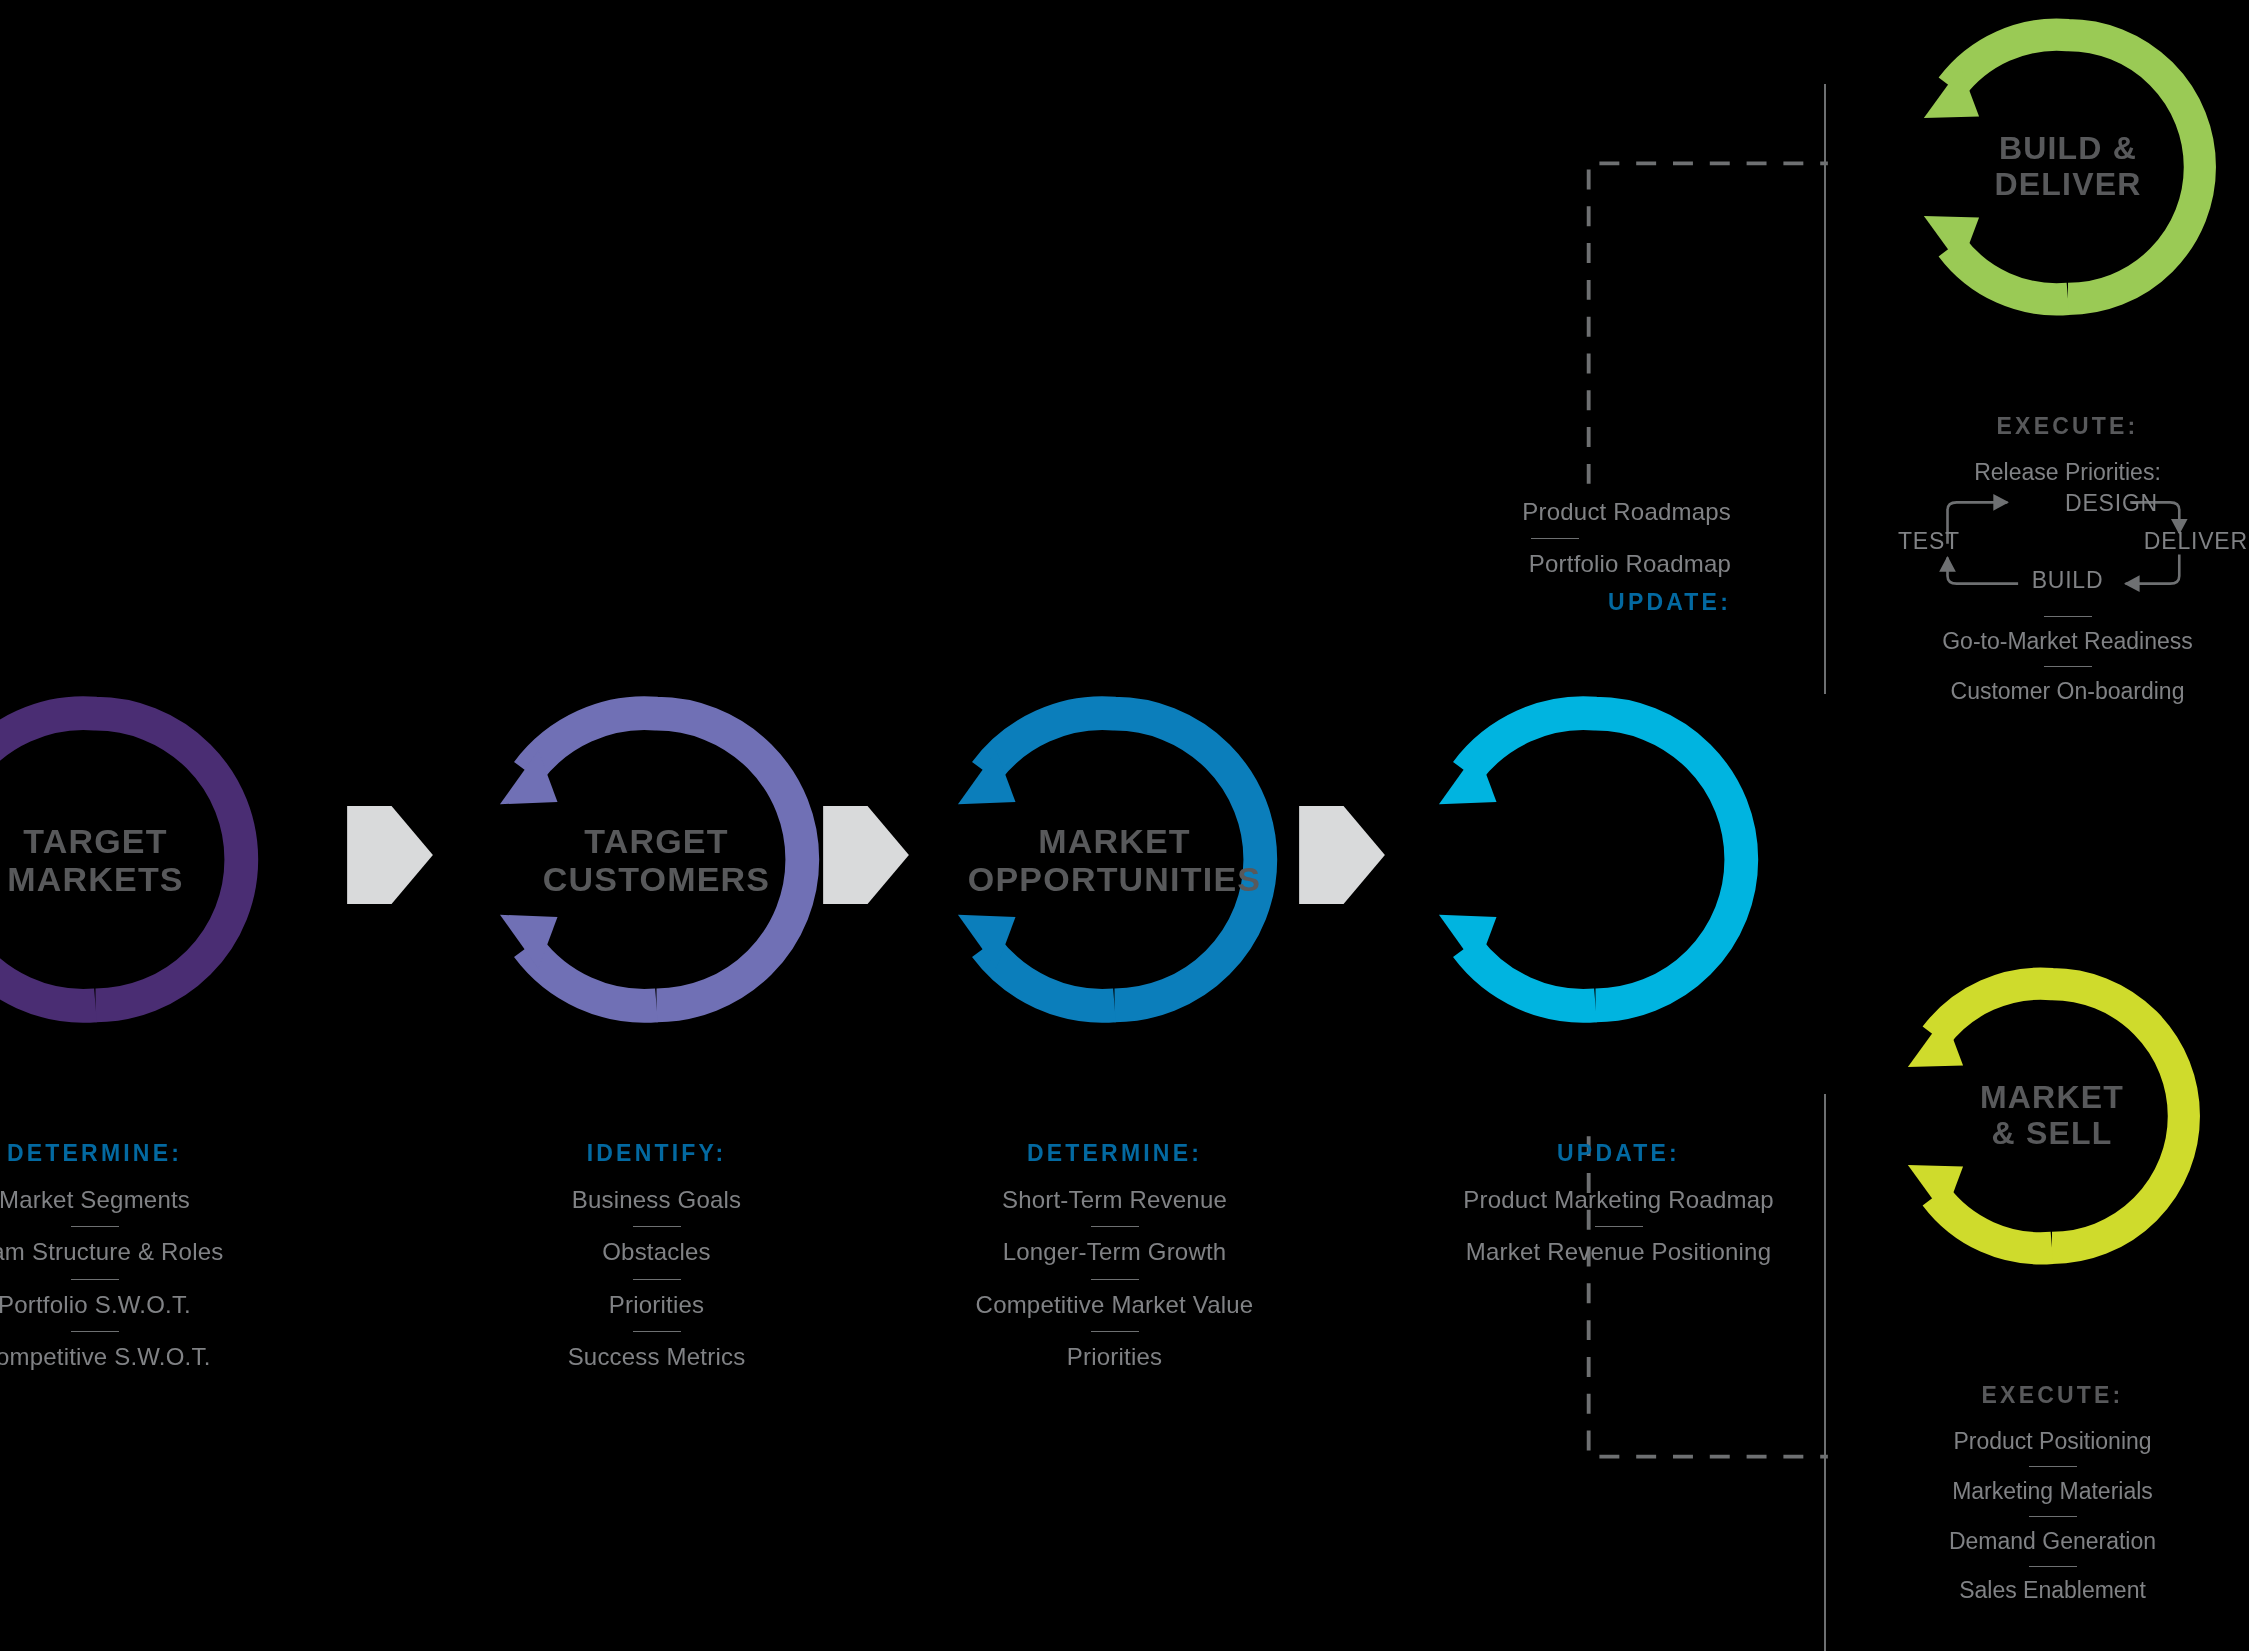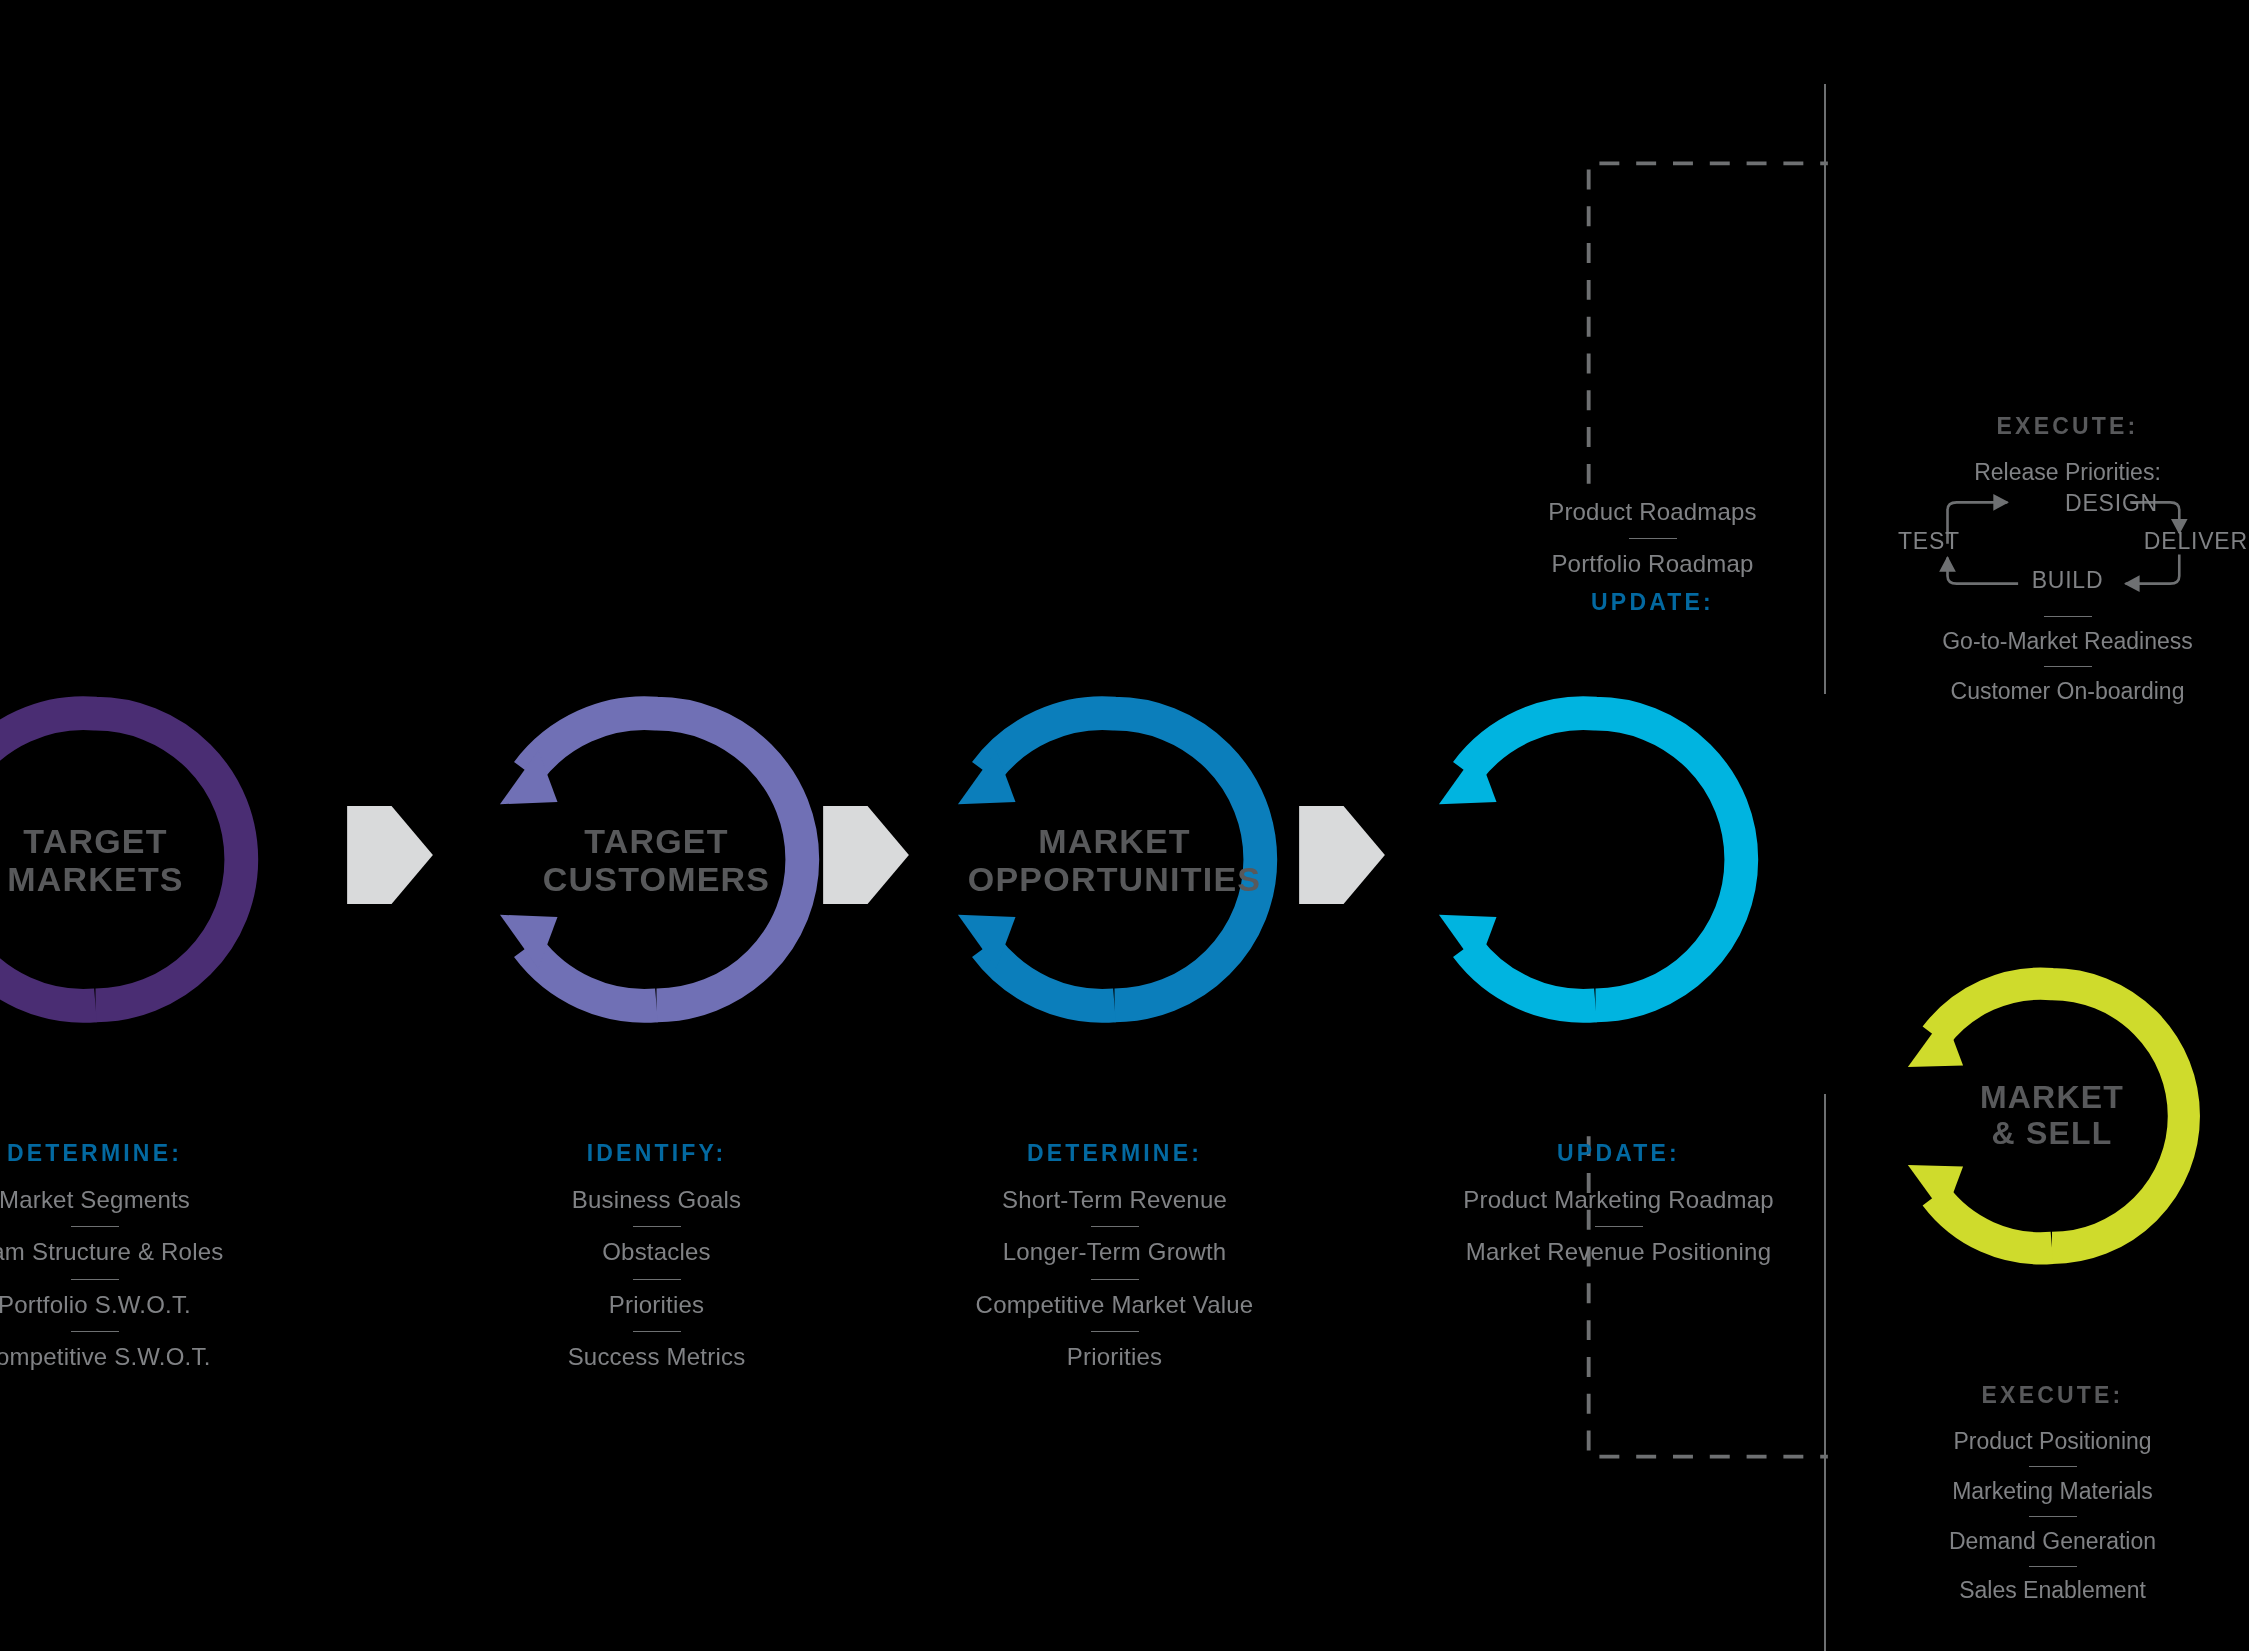--- a/index.html
+++ b/index.html
@@ -219,21 +219,21 @@
     <div class="heading">DETERMINE:</div>
     <div class="item">Short-Term Revenue</div>
     <div class="rule"></div>
     <div class="item">Longer-Term Growth</div>
     <div class="rule"></div>
     <div class="item">Competitive Market Value</div>
     <div class="rule"></div>
     <div class="item">Priorities</div>
   </div>
 
-  <div class="col" style="left:1476px;top:499px;width:353px;">
+  <div class="col" style="left:1378px;top:499px;width:353px;text-align:right;">
     <div class="item">Product Roadmaps</div>
     <div class="rule"></div>
     <div class="item">Portfolio Roadmap</div>
     <div class="heading below">UPDATE:</div>
   </div>
 
   <div class="ring" style="left:1419px;top:683px;">
     <svg viewBox="0 0 460 460">
       <g fill="none" stroke="#00B4E0" stroke-width="44" stroke-linecap="butt">
         <path d="M 62 116 A 190 190 0 0 1 230 40 A 190 190 0 0 1 230 420"></path>
@@ -244,20 +244,32 @@
     </svg>
   </div>
 
   <div class="col" style="left:1419px;top:1140px;width:399px;">
     <div class="heading">UPDATE:</div>
     <div class="item">Product Marketing Roadmap</div>
     <div class="rule"></div>
     <div class="item">Market Revenue Positioning</div>
   </div>
 
+  <div class="ring small" style="left:1907px;top:6.1px;">
+    <svg viewBox="0 0 420 420">
+      <g fill="none" stroke="#9ACA55" stroke-width="42" stroke-linecap="butt">
+        <path d="M 58 106 A 172 172 0 0 1 210 38 A 172 172 0 0 1 210 382"></path>
+        <path d="M 58 314 A 172 172 0 0 0 210 382"></path>
+      </g>
+      <polygon points="70,80 22,146 94,144" fill="#9ACA55"></polygon>
+      <polygon points="70,340 22,274 94,276" fill="#9ACA55"></polygon>
+    </svg>
+    <div class="ring-label">BUILD &amp;
+DELIVER</div>
+  </div>
 
   <div class="side" style="left:1868px;top:413px;">
     <div class="heading">EXECUTE:</div>
     <div class="item">Release Priorities:</div>
 
     <div class="miniloop">
       <svg width="330" height="100" viewBox="0 0 430 130">
         <defs>
           <marker id="ahR" markerWidth="7" markerHeight="7" refX="5.4" refY="3.2" orient="auto" markerUnits="strokeWidth">
             <path d="M0,0 L6,3.2 L0,6.4 z" fill="#6E7072"></path>

